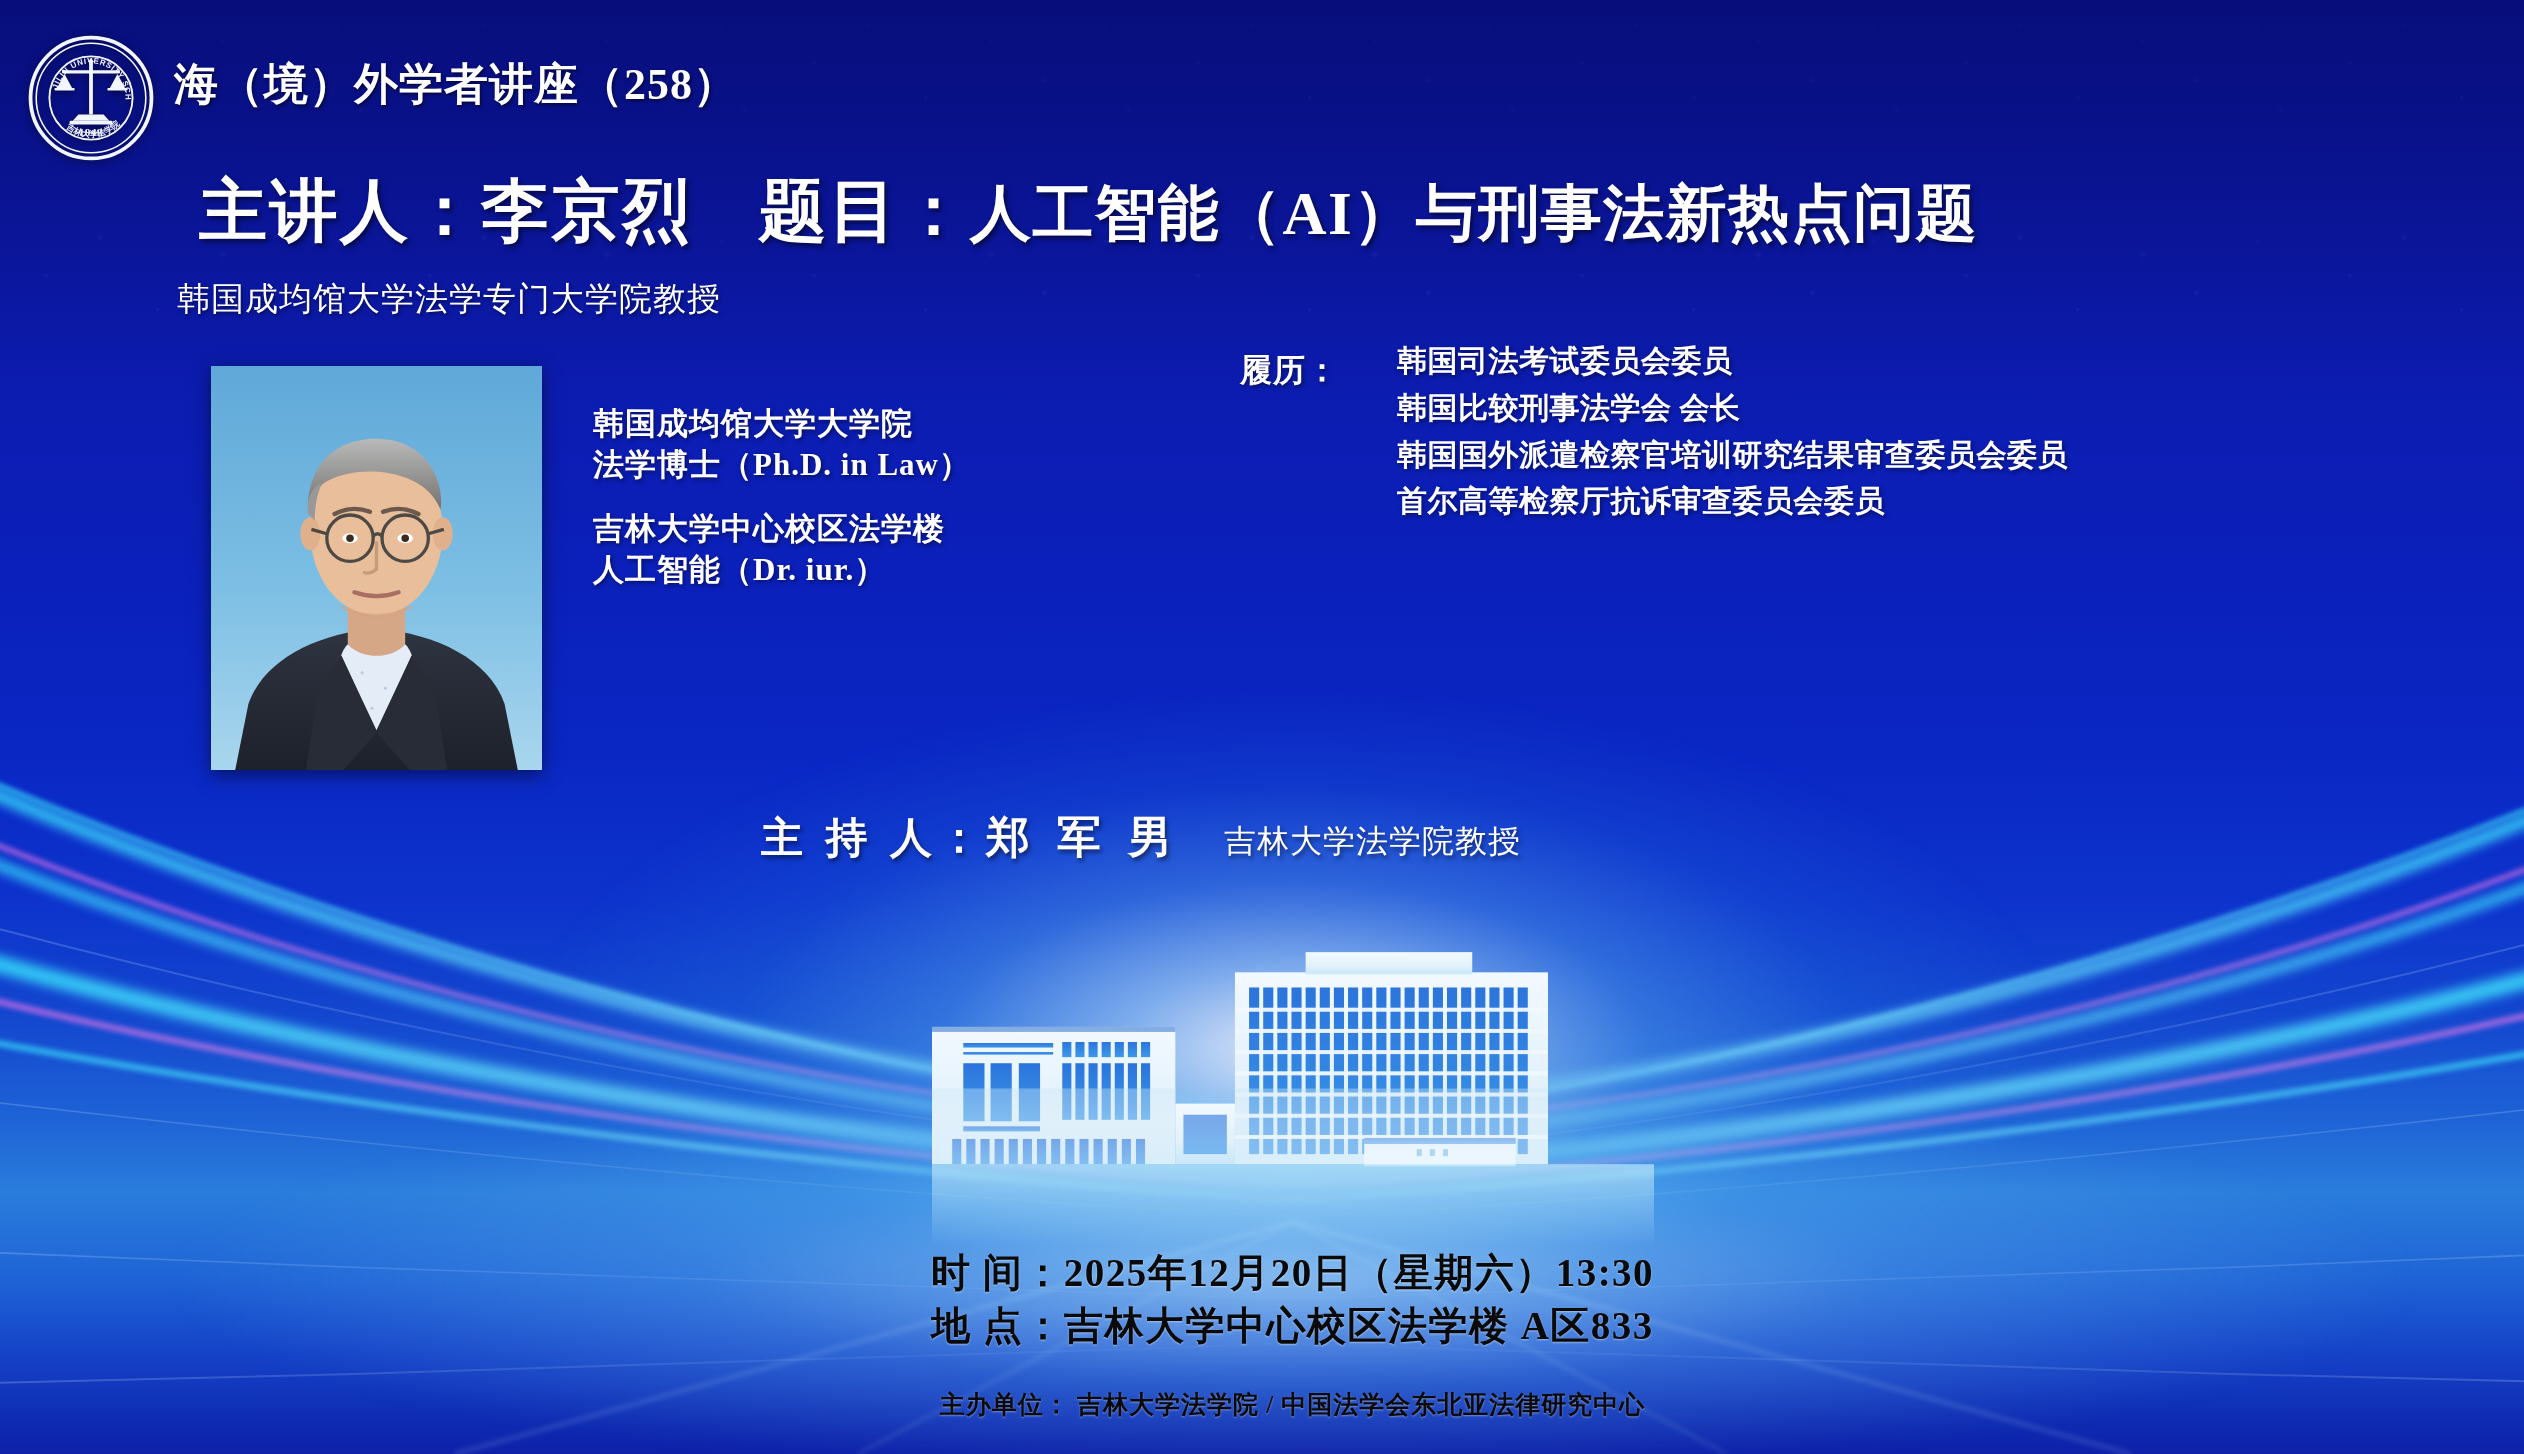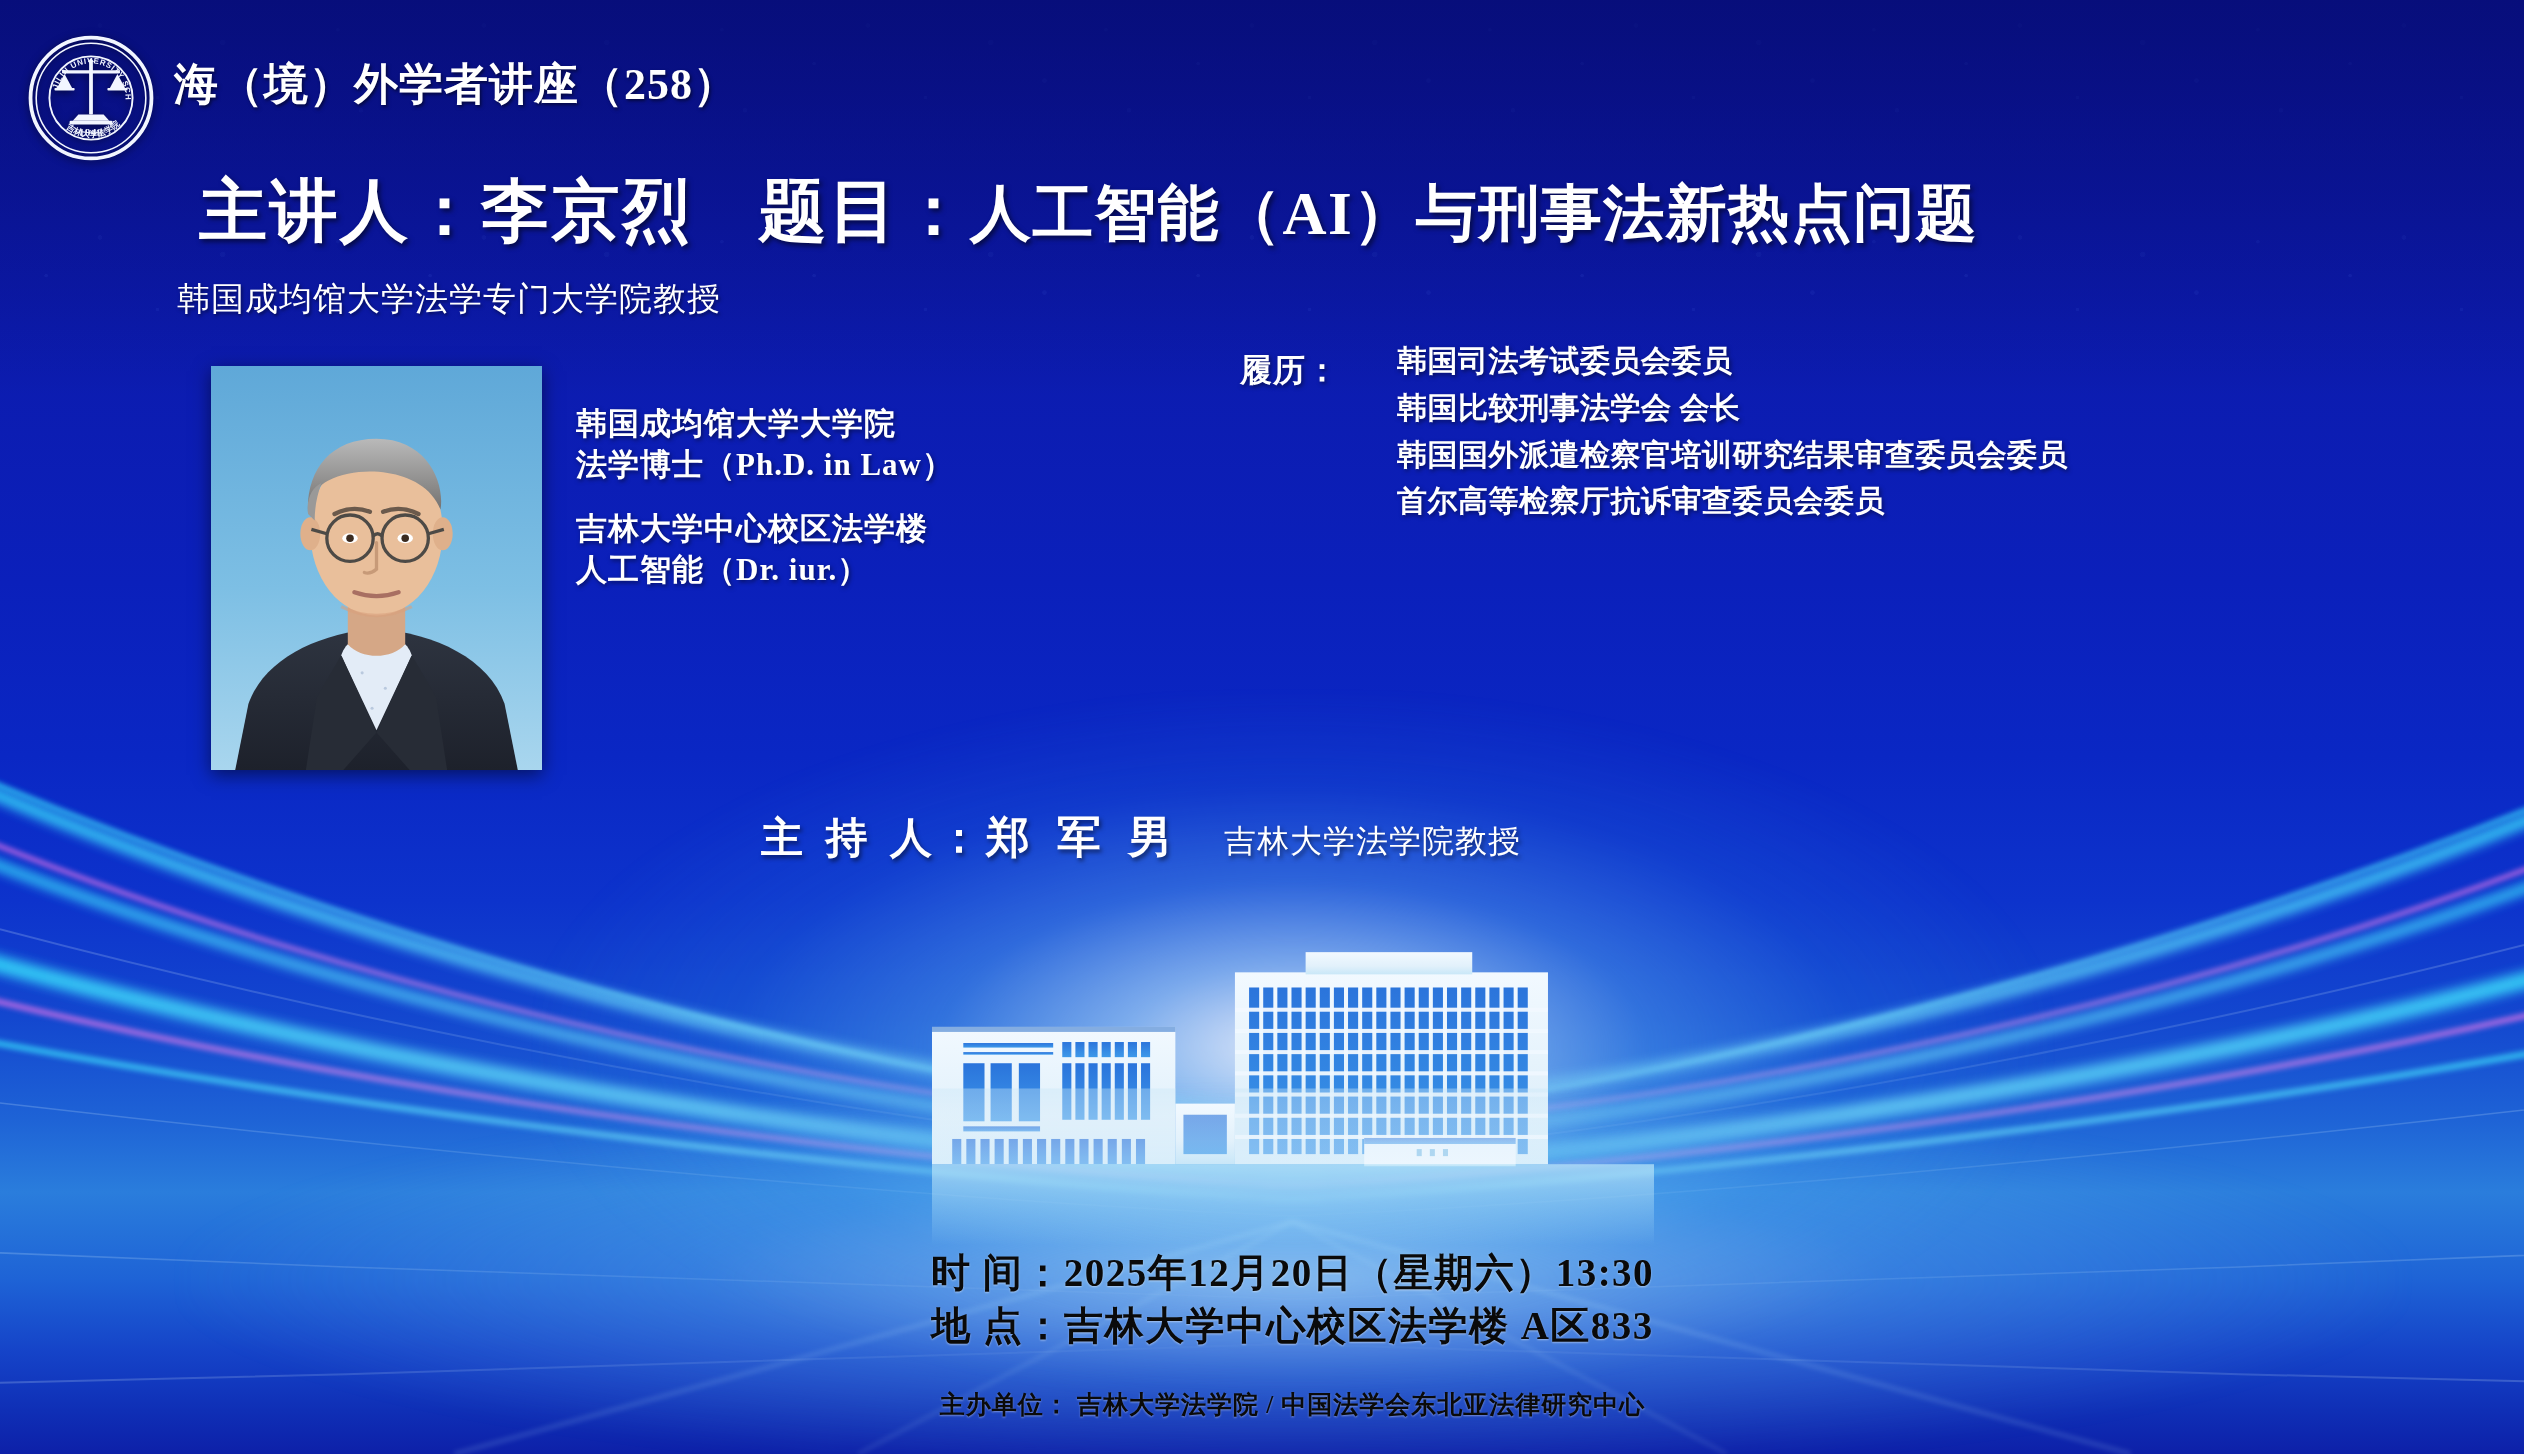--- a/index.html
+++ b/index.html
@@ -120,21 +120,21 @@
     position:absolute; left:211px; top:366px;
     width:331px; height:404px;
     overflow:hidden;
     box-shadow:0 5px 17px rgba(0,0,0,.5);
     background:#79b6e0;
   }
   .portrait svg{width:100%;height:100%;display:block;}
 
   
   .degrees{
-    position:absolute; left:576px; top:404px;
+    position:absolute; left:593px; top:404px;
     color:#ffffff; white-space:nowrap;
     text-shadow:1.5px 2px 4px rgba(0,0,0,.5);
   }
   .deg-line{font-size:31px;font-weight:700;letter-spacing:1px;line-height:1.32;}
   .deg-gapblock{height:23px;}
 
   
   .cv{
     position:absolute; left:1240px; top:338px;
     color:#ffffff; text-shadow:1.5px 2px 4px rgba(0,0,0,.5);

